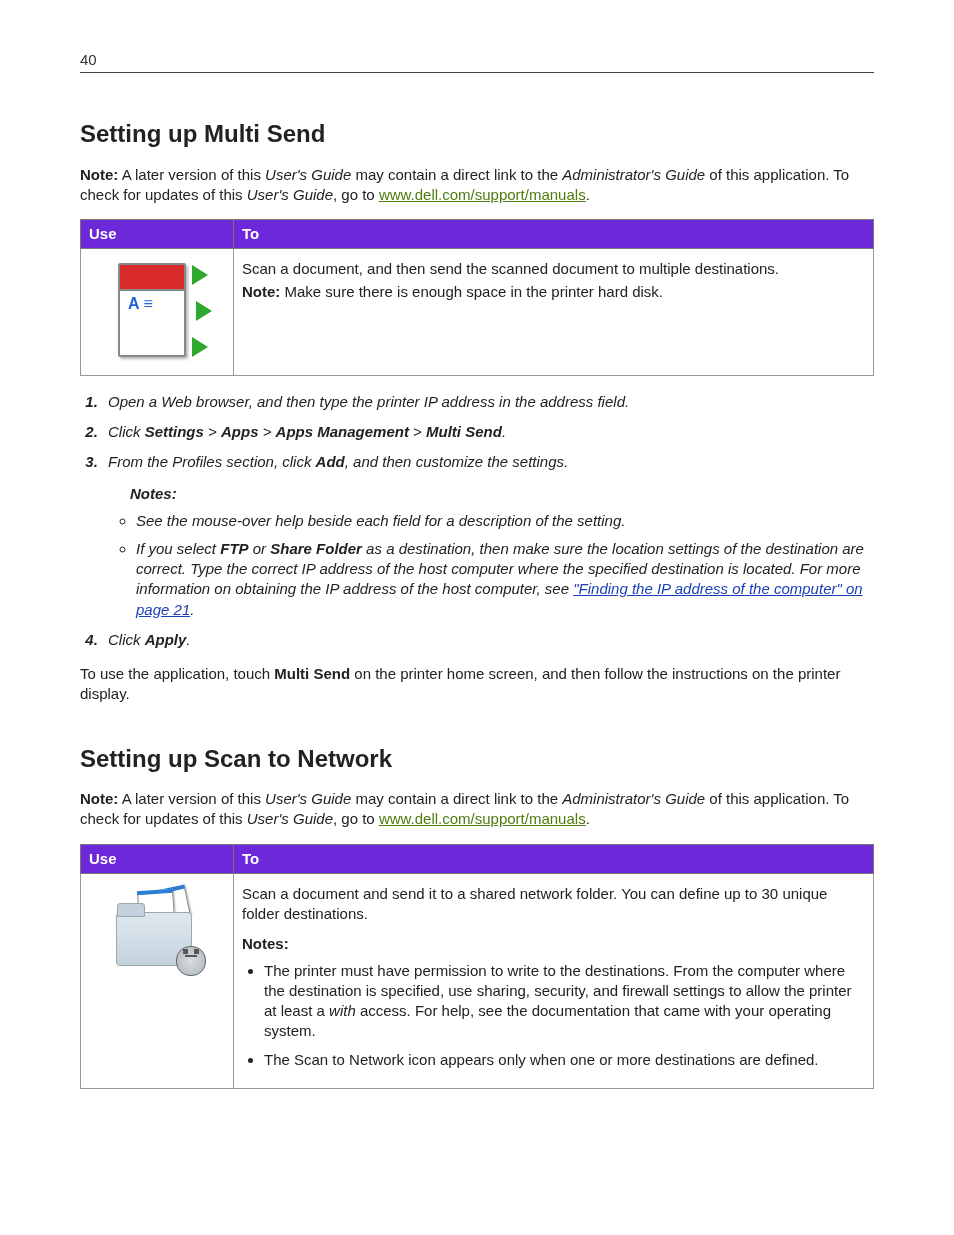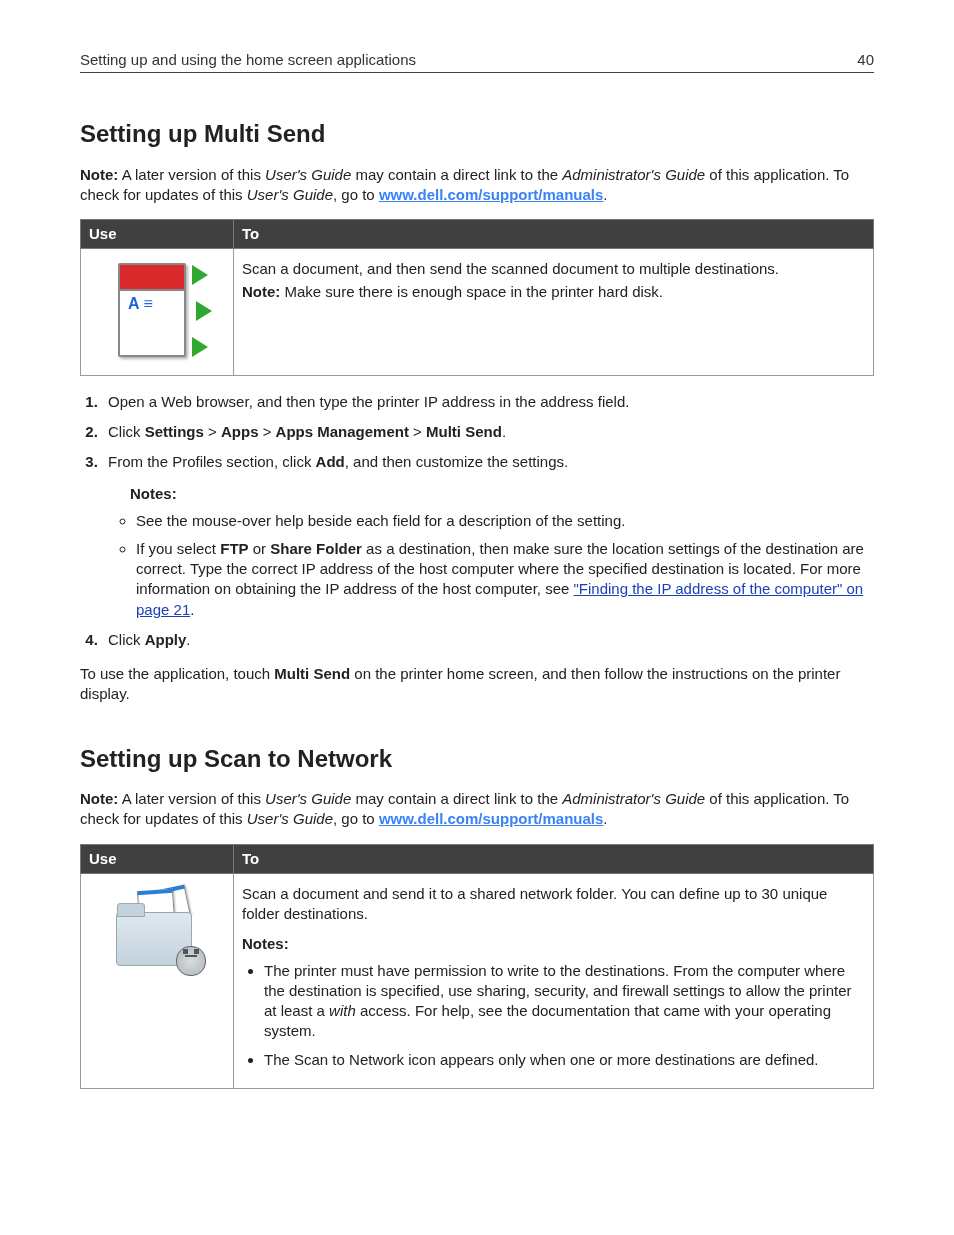--- a/index.html
+++ b/index.html
@@ -23,35 +23,35 @@
   }
   h2.section-heading {
     font-size: 24px;
     font-weight: bold;
     margin: 0 0 14px 0;
   }
   .para { margin: 0 0 14px 0; }
   .ital { font-style: italic; }
   .bold { font-weight: bold; }
   a.link {
-    color: #3b82f6;
+    color: #4d7c0f;
     text-decoration: underline;
-    font-weight: bold;
+    font-weight: normal;
   }
   a.link-normal {
     color: #1a3fb8;
     text-decoration: underline;
   }
   table.info {
     width: 100%;
     border-collapse: collapse;
     margin-bottom: 16px;
   }
   table.info th {
-    background: #404040;
+    background: #6d28d9;
     color: #fff;
     text-align: left;
     font-weight: bold;
     padding: 4px 8px;
     border: 1px solid #777;
     font-size: 15px;
   }
   table.info td {
     border: 1px solid #999;
     padding: 10px 8px 10px 8px;
@@ -152,20 +152,21 @@
     position:relative;
   }
   .sn-badge-inner::before,.sn-badge-inner::after{
     content:"";position:absolute;width:5px;height:5px;background:#555;top:-8px;
   }
   .sn-badge-inner::before{left:-2px} .sn-badge-inner::after{right:-2px}
 
   ol.steps {
     padding-left: 22px;
     margin: 0 0 14px 0;
+    font-style: italic;
   }
   ol.steps > li {
     margin-bottom: 10px;
     padding-left: 6px;
   }
   ol.steps > li::marker {
     font-weight: bold;
   }
   .sub-note {
     margin: 10px 0 10px 22px;
@@ -189,21 +190,20 @@
     padding-left: 22px;
     margin: 0;
   }
   .table-bullets li { margin-bottom: 8px; }
   .section-gap { height: 24px; }
 </style>
 </head>
 <body>
 
 <div class="page-header">
-  <span>Setting up and using the home screen applications</span>
   <span>40</span>
 </div>
 
 <h2 class="section-heading">Setting up Multi Send</h2>
 
 <p class="para">
   <span class="bold">Note:</span><span> A later version of this </span><span class="ital">User's Guide</span><span> may contain a direct link to the </span><span class="ital">Administrator's Guide</span><span> of this application. To check for updates of this </span><span class="ital">User's Guide</span><span>, go to </span><a href="#" class="link">www.dell.com/support/manuals</a><span>.</span>
 </p>
 
 <table class="info">

